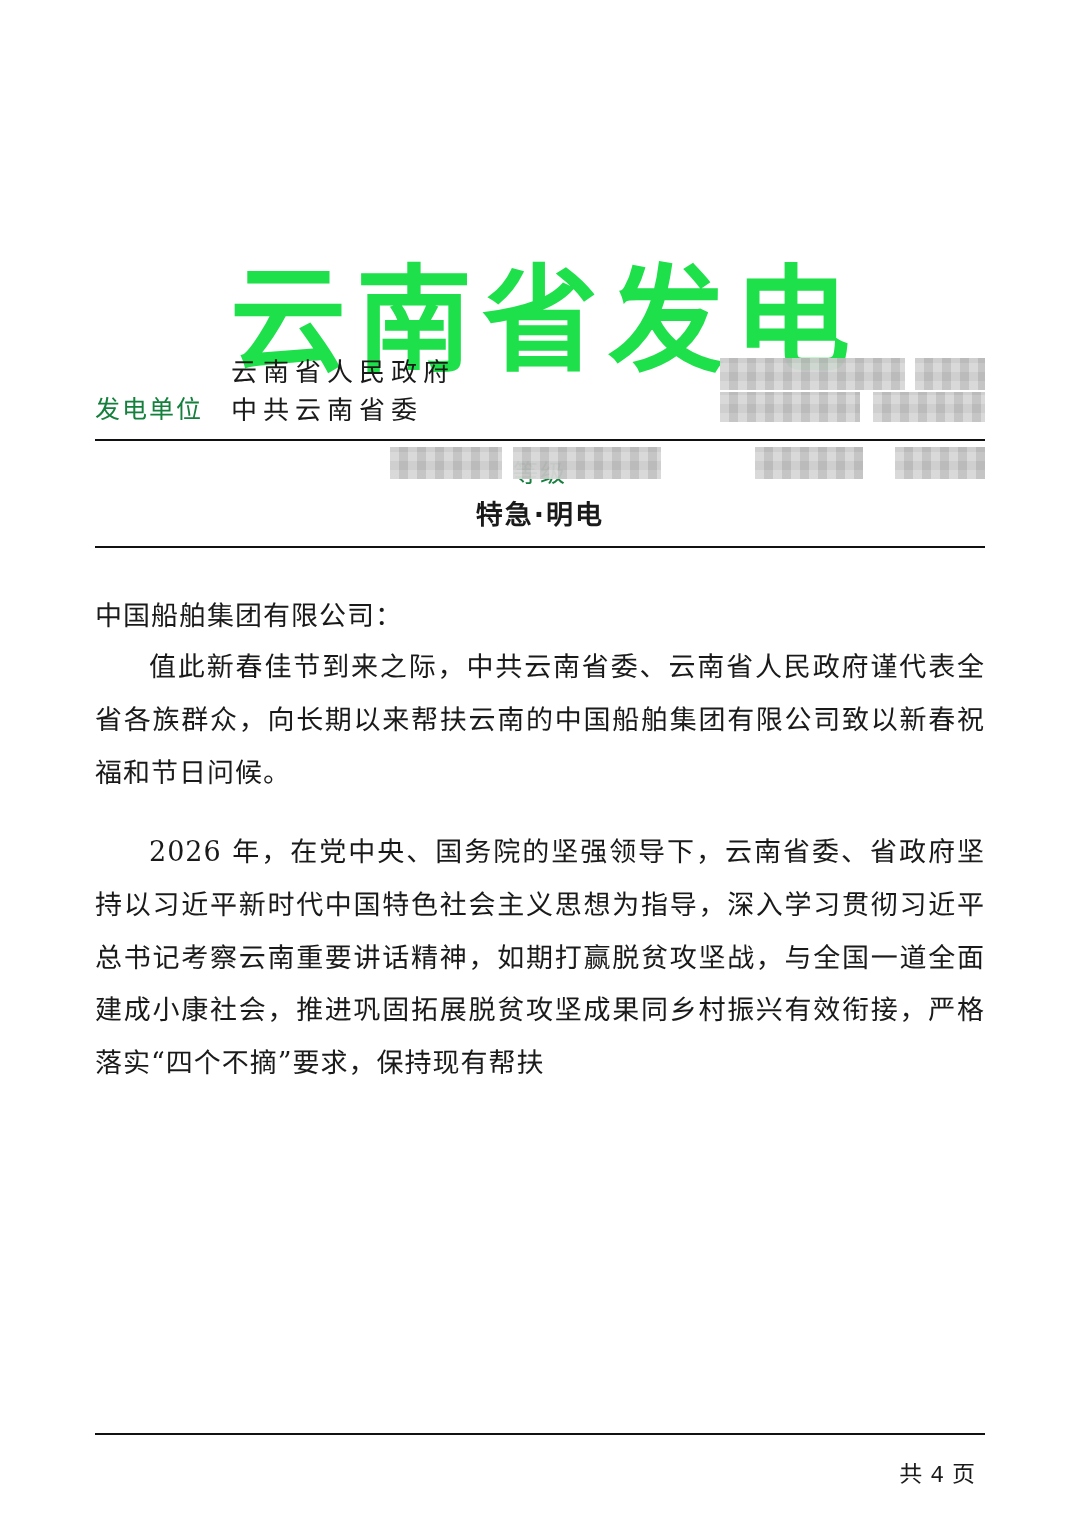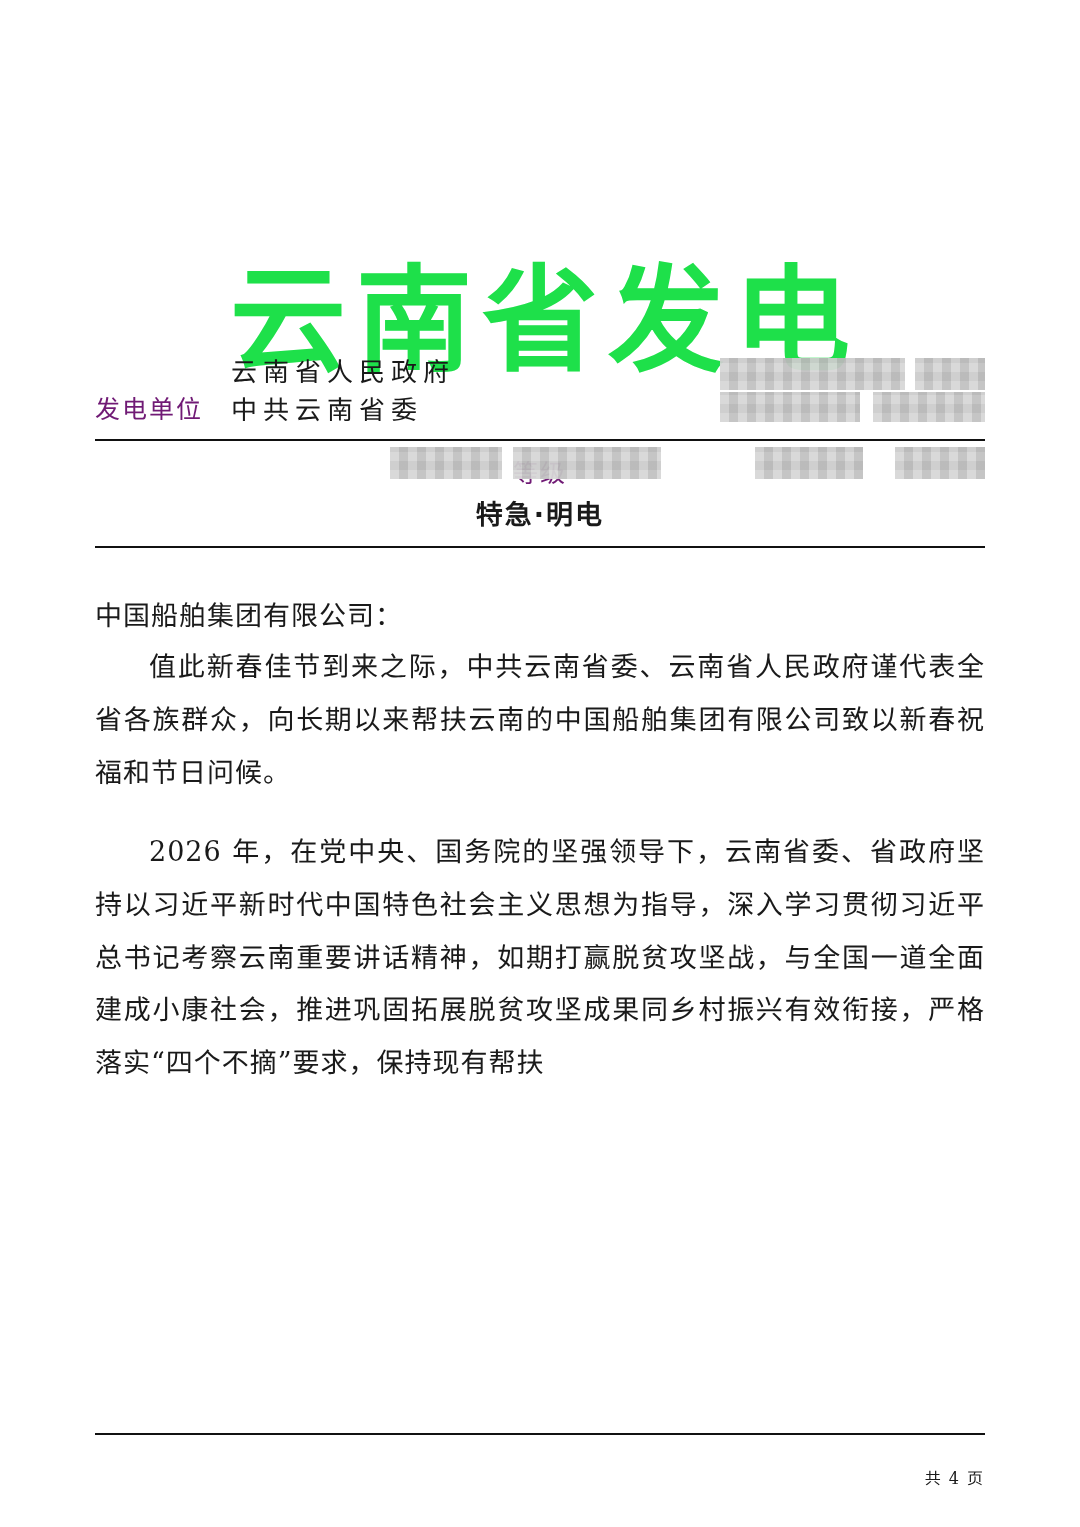--- a/index.html
+++ b/index.html
@@ -51,21 +51,21 @@
     align-items: flex-end;
     position: relative;
   }
   .meta-row.unit {
     padding-bottom: 10px;
     min-height: 72px;
   }
   .meta-label {
     font-size: 25px;
     letter-spacing: 2px;
-    color: #701a75;
+    color: #15803d;
     white-space: nowrap;
     padding-bottom: 4px;
   }
   .unit-names {
     margin-left: 28px;
     font-size: 26px;
     line-height: 1.45;
     letter-spacing: 6px;
     white-space: nowrap;
   }
@@ -128,24 +128,25 @@
   
   .footer-rule {
     position: absolute;
     left: 95px;
     right: 95px;
     bottom: 92px;
     border-top: 2px solid #111;
   }
   .footer {
     position: absolute;
-    right: 95px;
+    right: 103px;
     bottom: 38px;
-    font-size: 16px;
+    font-size: 23px;
     letter-spacing: 2px;
+    font-family: Liberation Mono, monospace;
   }
   .footer .num {
     padding: 0 6px;
   }
 </style>
 </head>
 <body>
 
 <div class="page">
 

